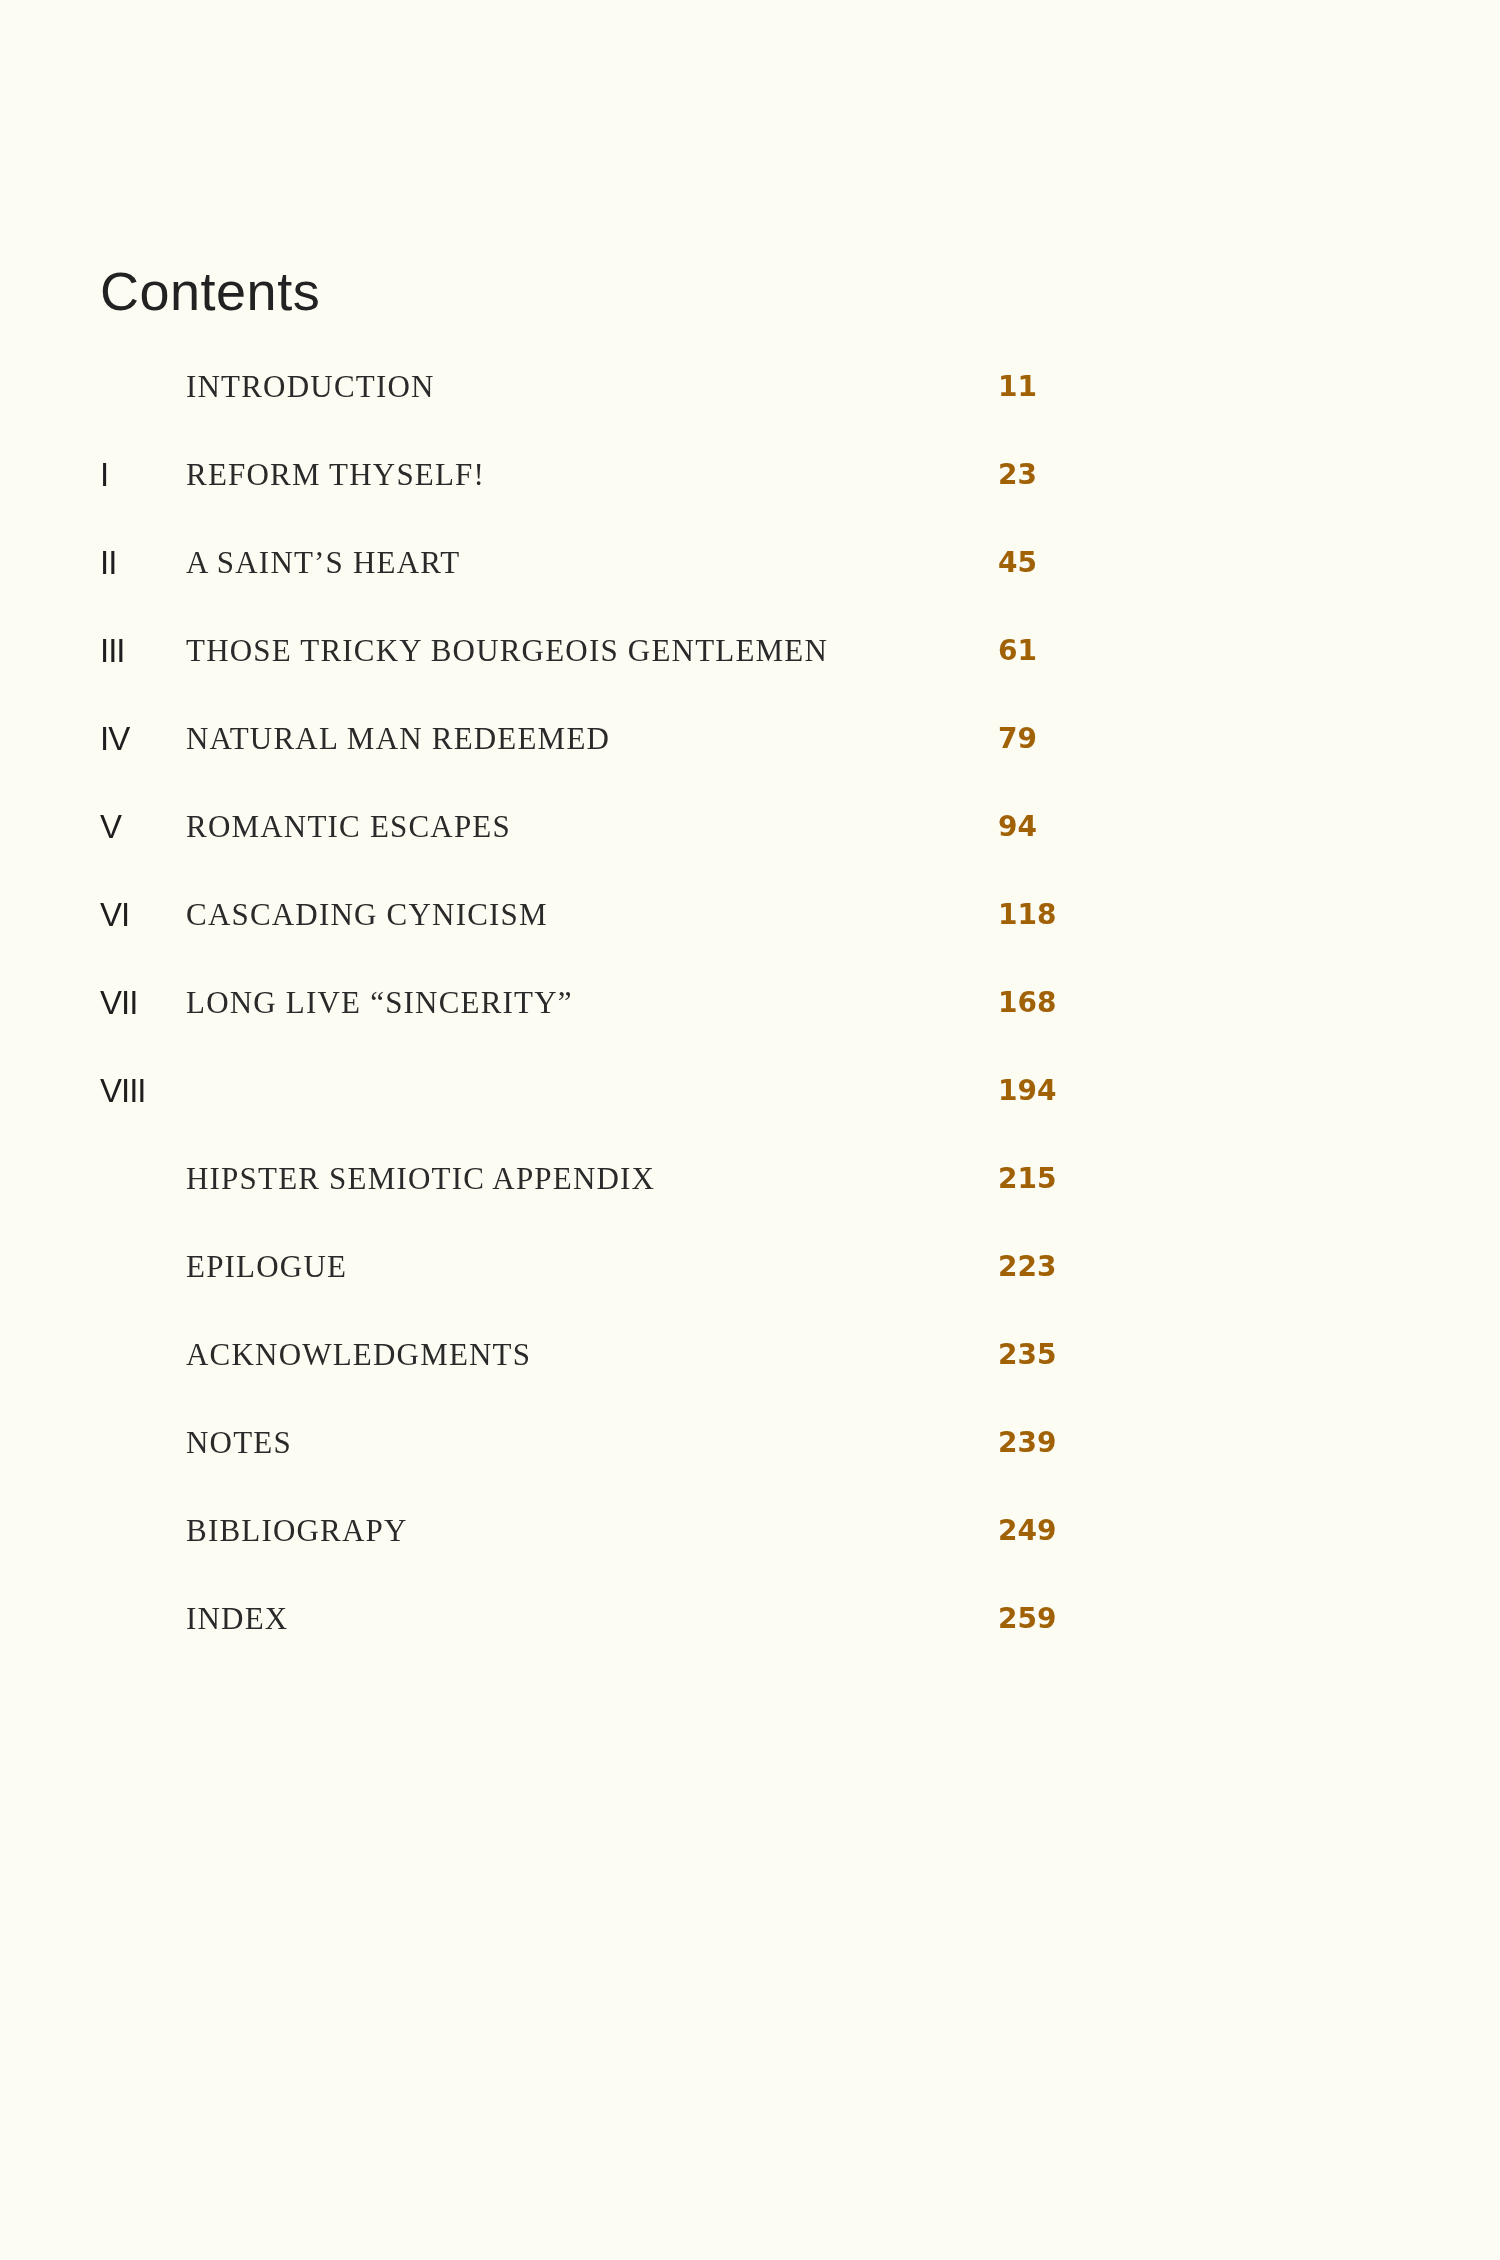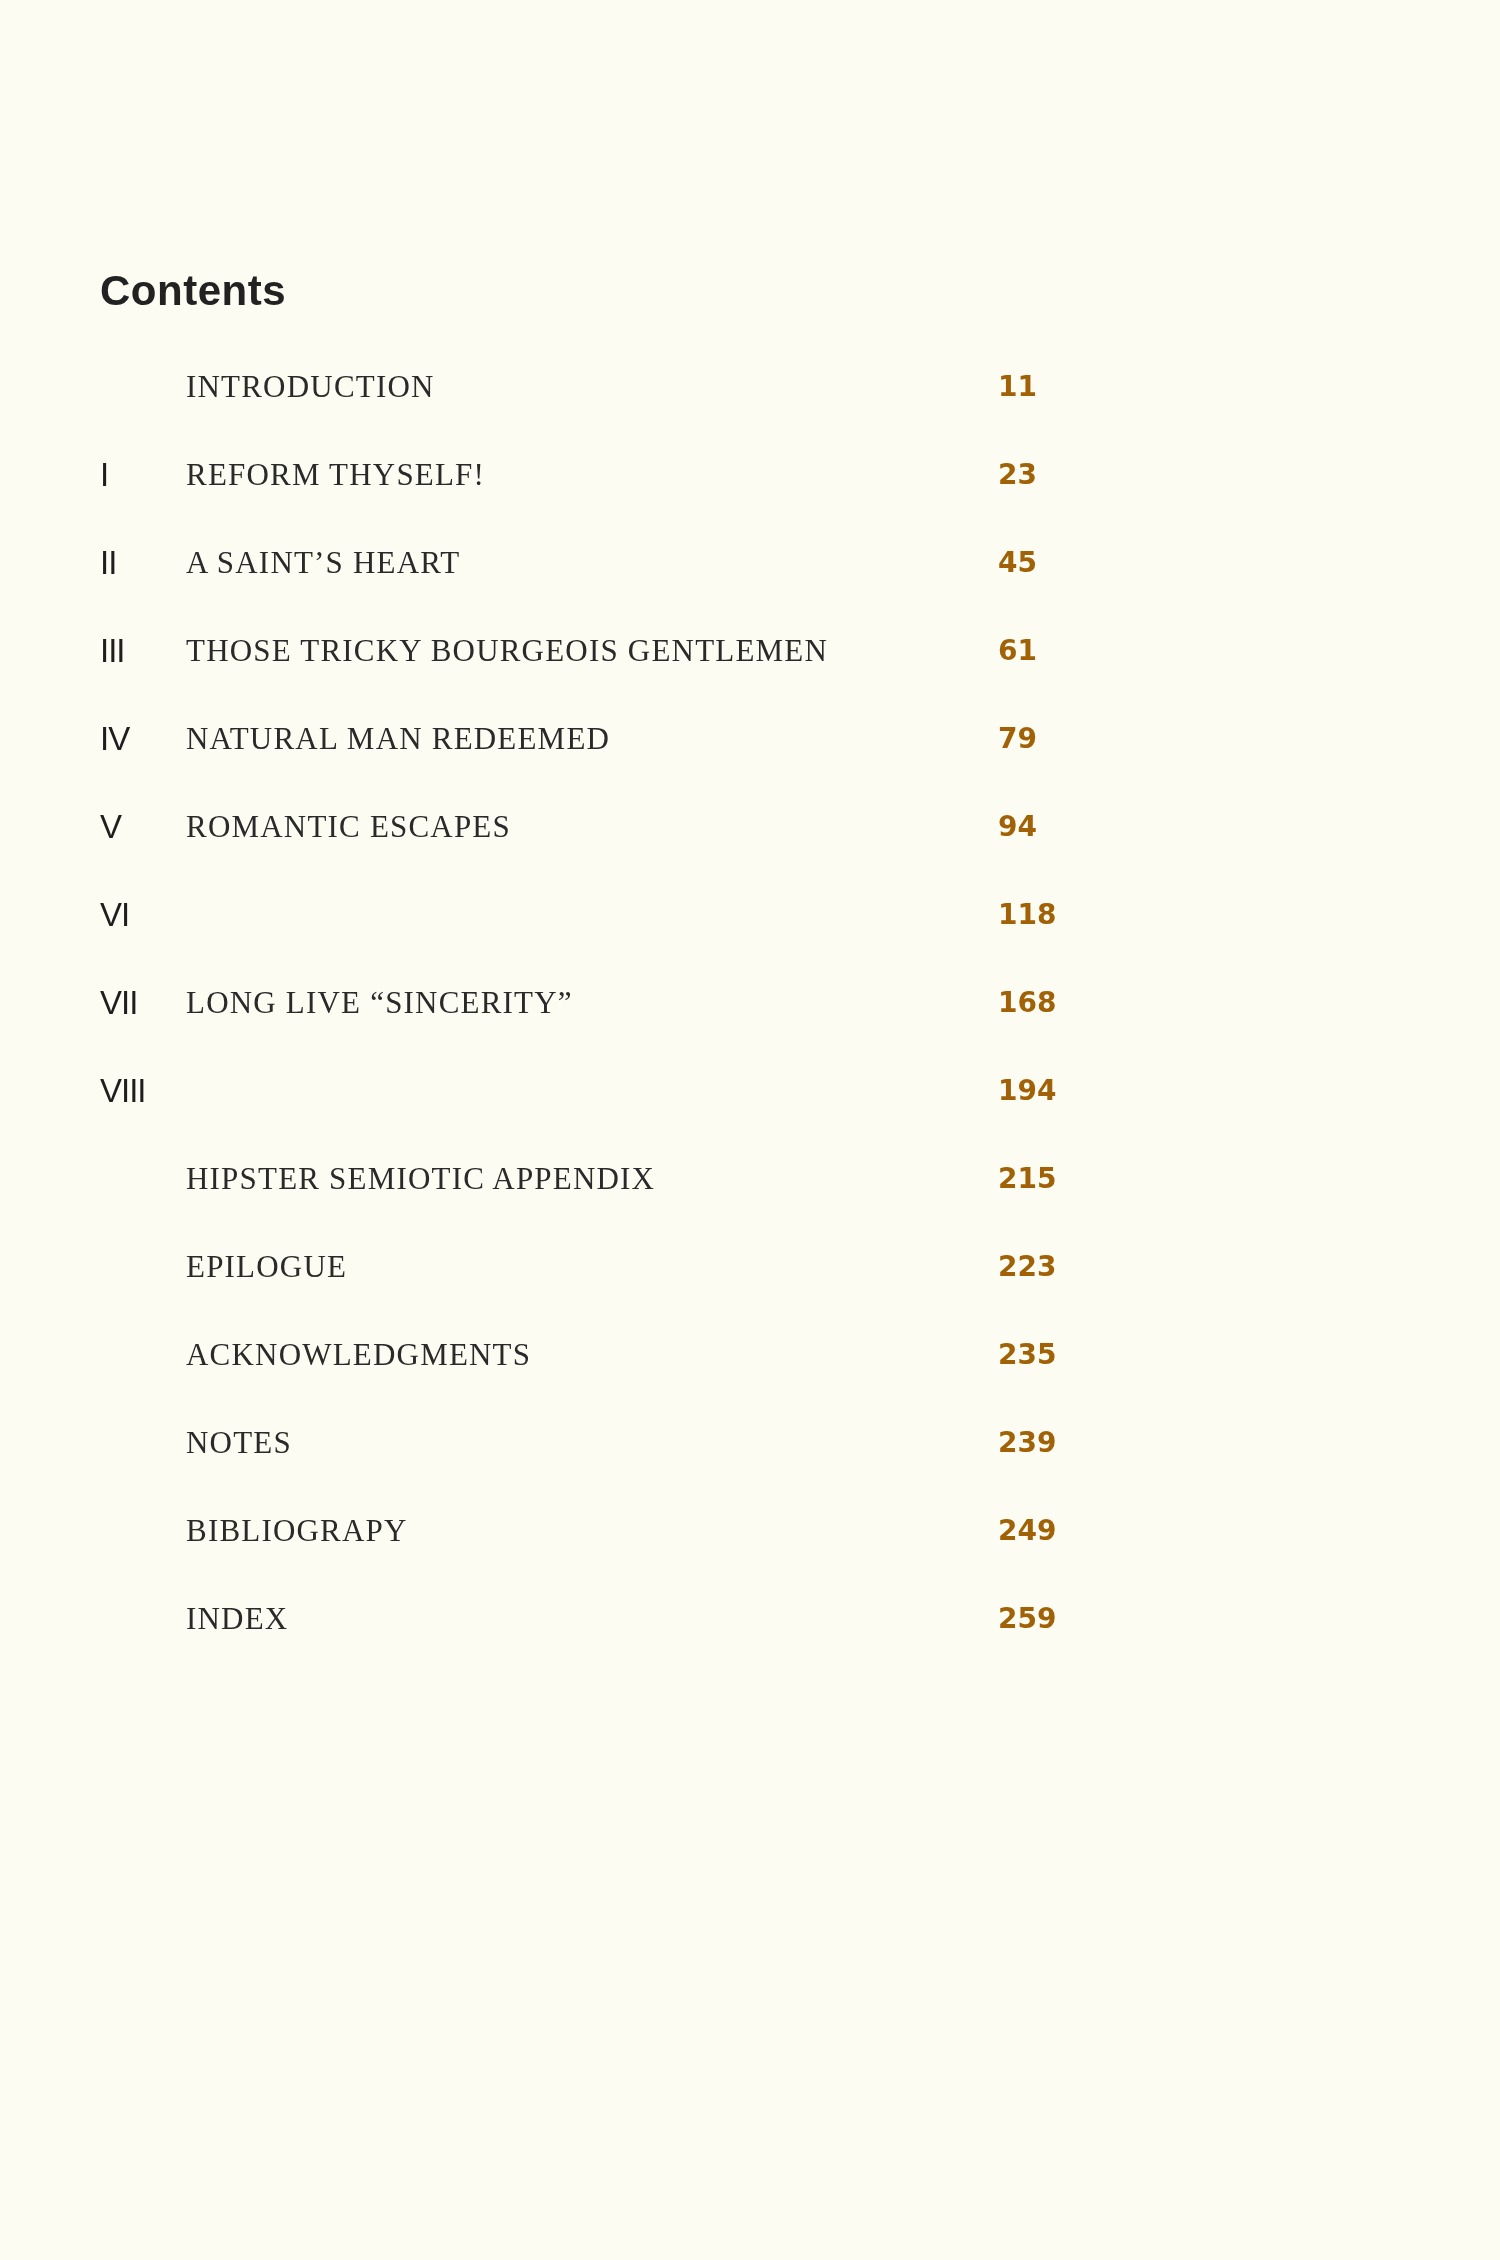--- a/index.html
+++ b/index.html
@@ -12,22 +12,22 @@
       background: #fdfcf3;
       position: relative;
       overflow: hidden;
       color: #1e1e1e;
     }
     .page-title {
       position: absolute;
       left: 100px;
       top: 258px;
       font-family: "Liberation Sans", sans-serif;
-      font-weight: bold;
-      font-size: 42px;
+      font-weight: normal;
+      font-size: 54px;
       line-height: 66px;
       letter-spacing: 0.5px;
       color: #222;
       margin: 0;
     }
     .toc {
       position: absolute;
       left: 0;
       top: 0;
       width: 1500px;
@@ -101,20 +101,21 @@
     <span class="toc-title">NATURAL MAN REDEEMED</span>
     <span class="toc-page">79</span>
   </div>
   <div class="toc-row" style="top:807px">
     <span class="toc-numeral">V</span>
     <span class="toc-title">ROMANTIC ESCAPES</span>
     <span class="toc-page">94</span>
   </div>
   <div class="toc-row" style="top:895px">
     <span class="toc-numeral">VI</span>
+    <span class="toc-title">CASCADING CYNICISM</span>
     <span class="toc-page">118</span>
   </div>
   <div class="toc-row" style="top:983px">
     <span class="toc-numeral">VII</span>
     <span class="toc-title">LONG LIVE “SINCERITY”</span>
     <span class="toc-page">168</span>
   </div>
   <div class="toc-row" style="top:1071px">
     <span class="toc-numeral">VIII</span>
     <span class="toc-page">194</span>

